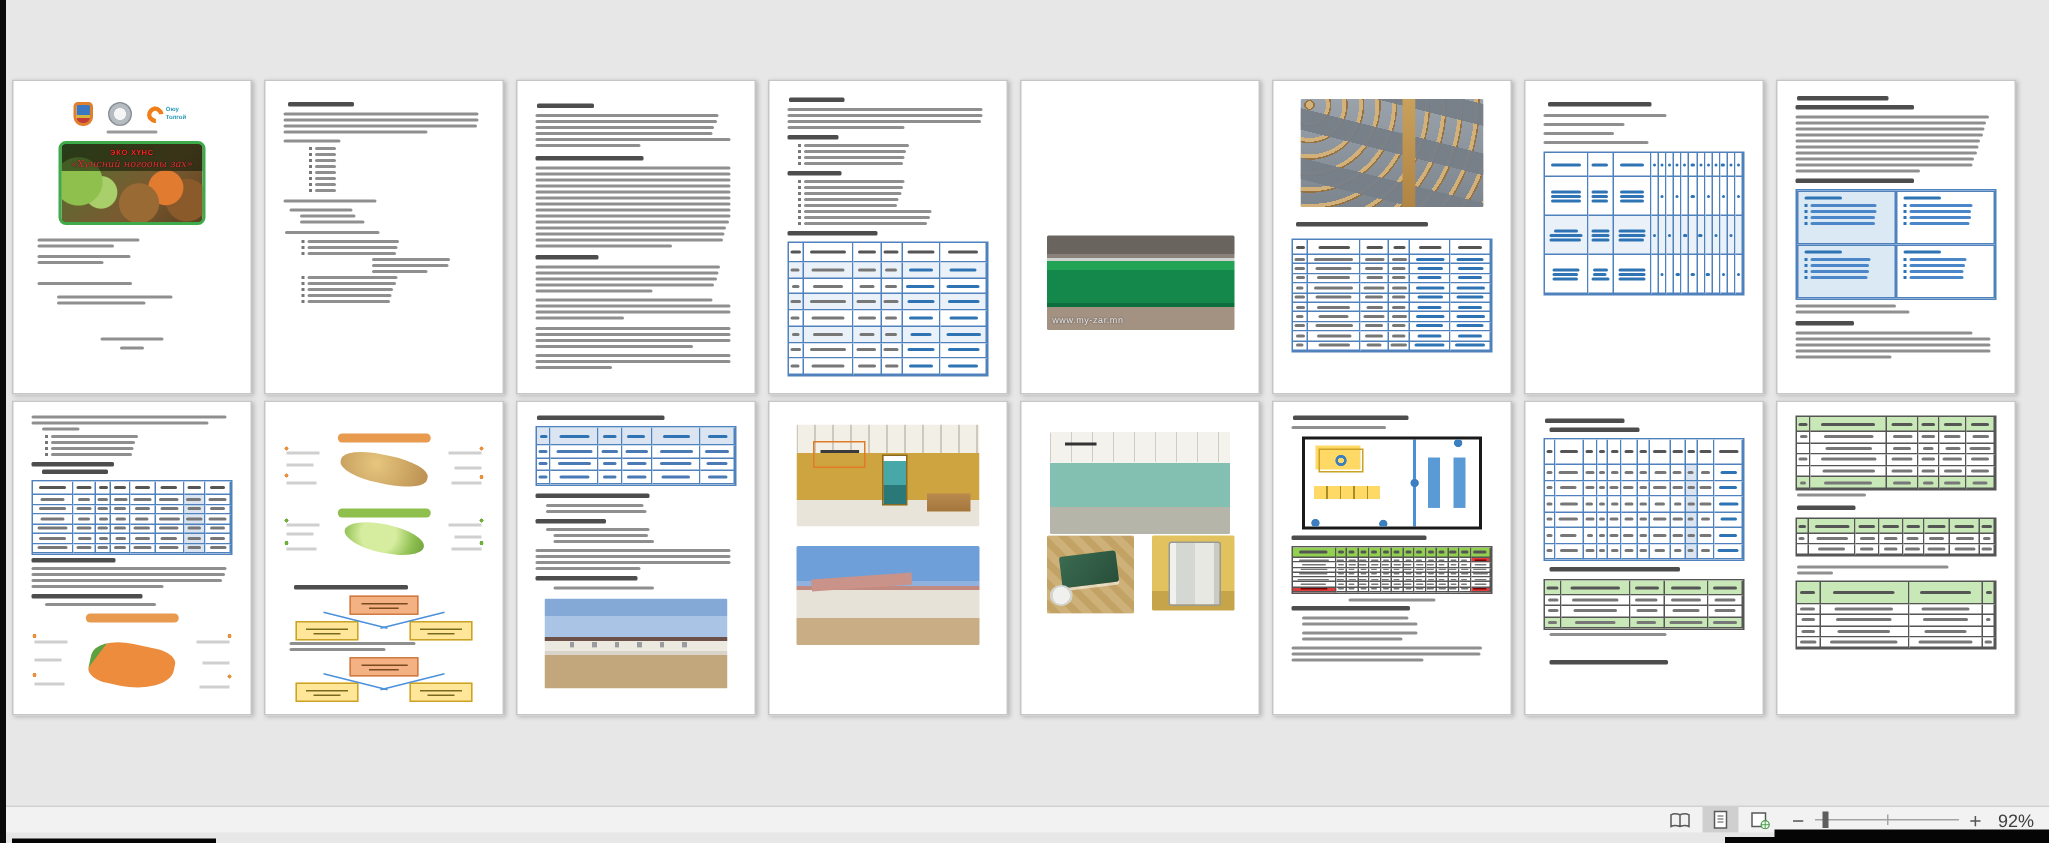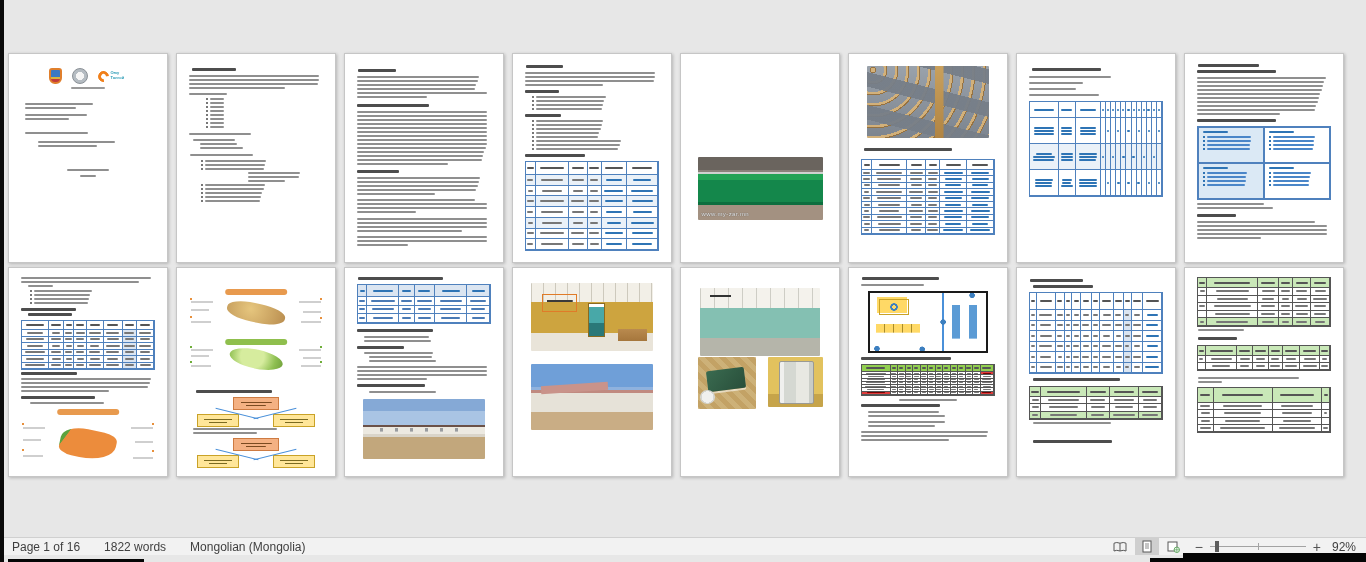--- a/index.html
+++ b/index.html
@@ -157,20 +157,24 @@
             <div class="lg-ot">
               <div class="arc"></div>
               <div class="ot-tx">Оюу Толгой</div>
             </div>
           </div>
           <div class="gp" style="height: 2px;"></div>
           <div class="lns">
             <div class="tl" style="width: 25%; background: rgb(154, 154, 154); height: 2px; margin-left: auto; margin-right: auto;"></div>
           </div>
           <div class="gp" style="height: 3px;"></div>
+          <div class="timg">
+            <div class="ti1">ЭКО ХҮНС</div>
+            <div class="ti2">«Хүнсний ногооны зах»</div>
+          </div>
           <div class="gp" style="height: 9px;"></div>
           <div class="lns">
             <div class="tl" style="width: 51%; background: rgb(143, 143, 143); height: 2px; margin-left: 3%;"></div>
             <div class="tl" style="width: 38%; background: rgb(143, 143, 143); height: 2px; margin-left: 3%;"></div>
           </div>
           <div class="gp" style="height: 3px;"></div>
           <div class="lns">
             <div class="tl" style="width: 46%; background: rgb(143, 143, 143); height: 2px; margin-left: 3%;"></div>
             <div class="tl" style="width: 33%; background: rgb(143, 143, 143); height: 2px; margin-left: 3%;"></div>
           </div>
@@ -2494,25 +2498,20 @@
             </div>
             <div class="dc" style="border-color: rgb(85, 85, 85); background: rgb(255, 255, 255);">
               <span class="cb" style="height: 2px; width: 64%; background: rgb(119, 119, 119);"></span>
             </div>
           </div>
         </div>
       </div>
   </div>
 
   <div class="statusbar">
-    <div class="sb-left">
-      <span>Page 1 of 16</span>
-      <span>1822 words</span>
-      <span>Mongolian (Mongolia)</span>
-    </div>
     <div class="sb-right">
       <div class="viewbtns">
         <span class="viewbtn">
           <svg width="14" height="12" viewBox="0 0 14 12">
               <path d="M1 2.2 Q3.5 0.8 7 2.2 Q10.5 0.8 13 2.2 V10 Q10.5 8.6 7 10 Q3.5 8.6 1 10 Z M7 2.2 V10" fill="none" stroke="#595959" stroke-width="1"></path>
             </svg>
         </span>
         <span class="viewbtn active">
           <svg width="12" height="13" viewBox="0 0 12 13">
               <rect x="2" y="1" width="8" height="11" fill="#ffffff" stroke="#595959"></rect>

